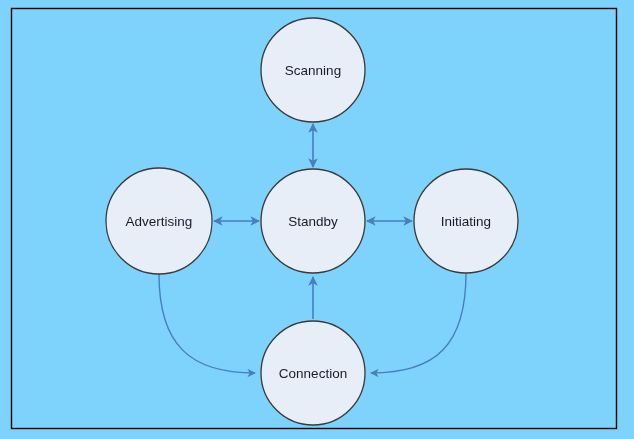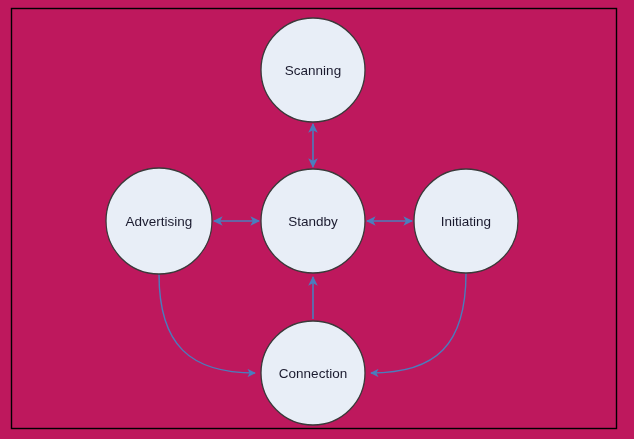--- a/index.html
+++ b/index.html
@@ -11,21 +11,21 @@
   body {
     width: 634px;
     height: 439px;
     overflow: hidden;
     font-family: "Liberation Sans", sans-serif;
   }
   #canvas {
     position: relative;
     width: 634px;
     height: 439px;
-    background: #be185d;
+    background: #7dd3fc;
   }
   #diagram-svg {
     position: absolute;
     left: 0;
     top: 0;
     width: 634px;
     height: 439px;
   }
   .node-circle {
     fill: #e8eef7;

